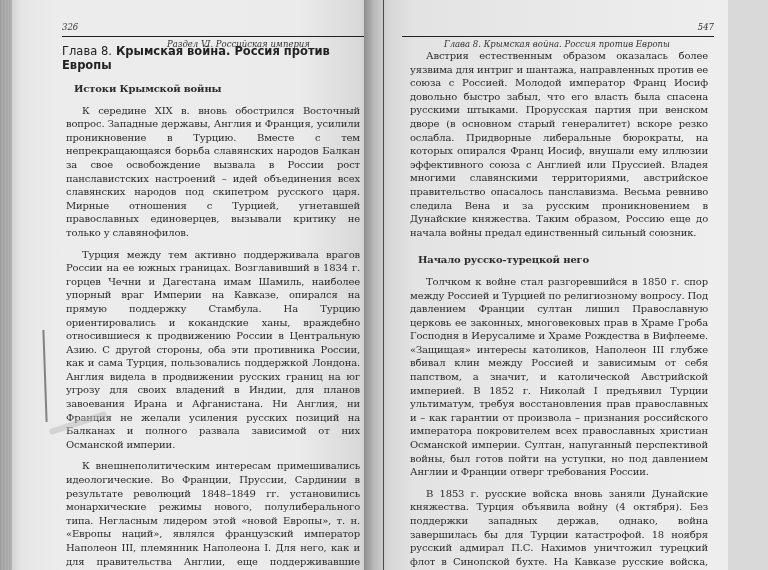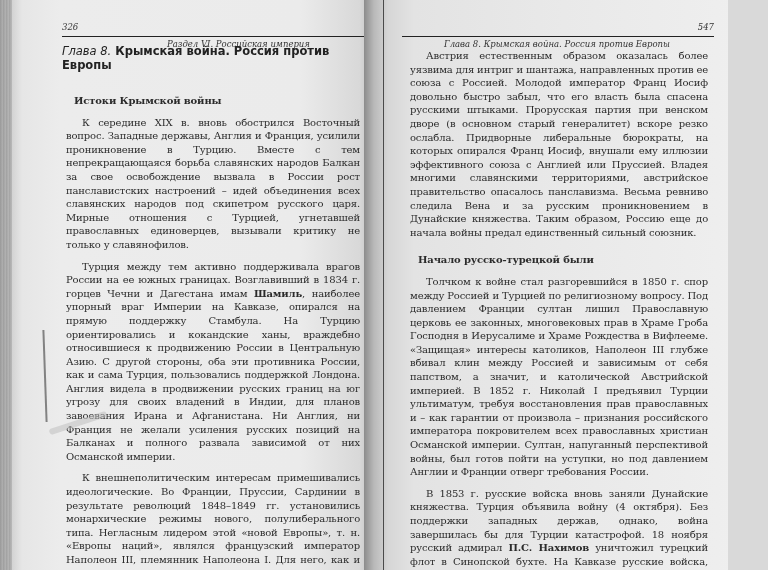--- a/index.html
+++ b/index.html
@@ -32,31 +32,31 @@
   .rh-num { position:absolute; top:0; }
   .left .rh-num { left:0; }
   .right .rh-num { right:0; }
   .rh-title { position:absolute; top:17px; }
   .left .rh-title { left:105px; }
   .right .rh-title { left:42px; }
   .chapter-title {
     position:absolute; left:62px; top:44px;
     font-family:"DejaVu Sans", sans-serif; font-size:11.5px; font-weight:bold; color:#222;
   }
-  .chapter-title .prefix { font-weight:normal;font-style:italic; }
+  .chapter-title .prefix { font-weight:normal; }
   .textblock {
     position:absolute;
     font-size:10px; line-height:13.6px; text-align:justify; color:#2b2b2b;
     letter-spacing:-0.15px;
   }
   .left .textblock { left:58px; width:310px; top:68px; }
   .right .textblock { left:38px; width:314px; top:41px; }
-  .section-heading { font-weight:bold; text-indent:16px; margin-top:22px; line-height:13.6px; }
+  .section-heading { font-weight:bold; text-indent:16px; margin-top:10px; line-height:13.6px; }
   .para { text-indent:16px; margin:8px; }
-  .para b { font-weight:bold; }
+  .para b { font-weight:normal; }
   .right .section-heading { margin-top:14px; }
   .pencil-mark { position:absolute; left:44px; top:330px; width:2px; height:92px; background:#555; transform:rotate(-2deg); opacity:.7; }
   .smudge { position:absolute; left:48px; top:420px; width:60px; height:6px; background:#bbb; transform:rotate(-18deg); opacity:.5; border-radius:3px; }
 </style>
 </head>
 <body>
 
 <div class="spread">
   <div class="page left">
     <div class="left-edge"></div>
@@ -78,20 +78,20 @@
     <div class="smudge"></div>
   </div>
 
   <div class="page right">
     <div class="running-head">
       <span class="rh-title">Глава 8. Крымская война. Россия против Европы</span>
       <span class="rh-num">547</span>
     </div>
     <div class="textblock">
       <p class="para">Австрия естественным образом оказалась более уязвима для интриг и шантажа, направленных против ее союза с Россией. Молодой император Франц Иосиф довольно быстро забыл, что его власть была спасена русскими штыками. Прорусская партия при венском дворе (в основном старый генералитет) вскоре резко ослабла. Придворные либеральные бюрократы, на которых опирался Франц Иосиф, внушали ему иллюзии эффективного союза с Англией или Пруссией. Владея многими славянскими территориями, австрийское правительство опасалось панславизма. Весьма ревниво следила Вена и за русским проникновением в Дунайские княжества. Таким образом, Россию еще до начала войны предал единственный сильный союзник.</p>
-      <div class="section-heading">Начало русско-турецкой были</div>
+      <div class="section-heading">Начало русско-турецкой него</div>
       <p class="para">Толчком к войне стал разгоревшийся в 1850 г. спор между Россией и Турцией по религиозному вопросу. Под давлением Франции султан лишил Православную церковь ее законных, многовековых прав в Храме Гроба Господня в Иерусалиме и Храме Рождества в Вифлееме. «Защищая» интересы католиков, Наполеон III глубже вбивал клин между Россией и зависимым от себя папством, а значит, и католической Австрийской империей. В 1852 г. Николай I предъявил Турции ультиматум, требуя восстановления прав православных и – как гарантии от произвола – признания российского императора покровителем всех православных христиан Османской империи. Султан, напуганный перспективой войны, был готов пойти на уступки, но под давлением Англии и Франции отверг требования России.</p>
       <p class="para"><span>В 1853 г. русские войска вновь заняли Дунайские княжества. Турция объявила войну (4 октября). Без поддержки западных держав, однако, война завершилась бы для Турции катастрофой. 18 ноября русский адмирал </span><b>П.С. Нахимов</b><span> уничтожил турецкий флот в Синопской бухте. На Кавказе русские войска, отбив наступление турок на Тифлис, в генеральном сражении при Башкадыкларе (19 ноября) разгромили турецкую армию и развернули наступление в Малую Азию. Провалом завершилось и вторжение в Грузию Шамиля (1854 г.). В Казахстане в 1853–1854 гг. были наголову разбиты атаковавшие русскую границу кокандские войска.</span></p>
 
     </div>
   </div>
   <div class="gutter-line"></div>
 </div>
 
 </body></html>

